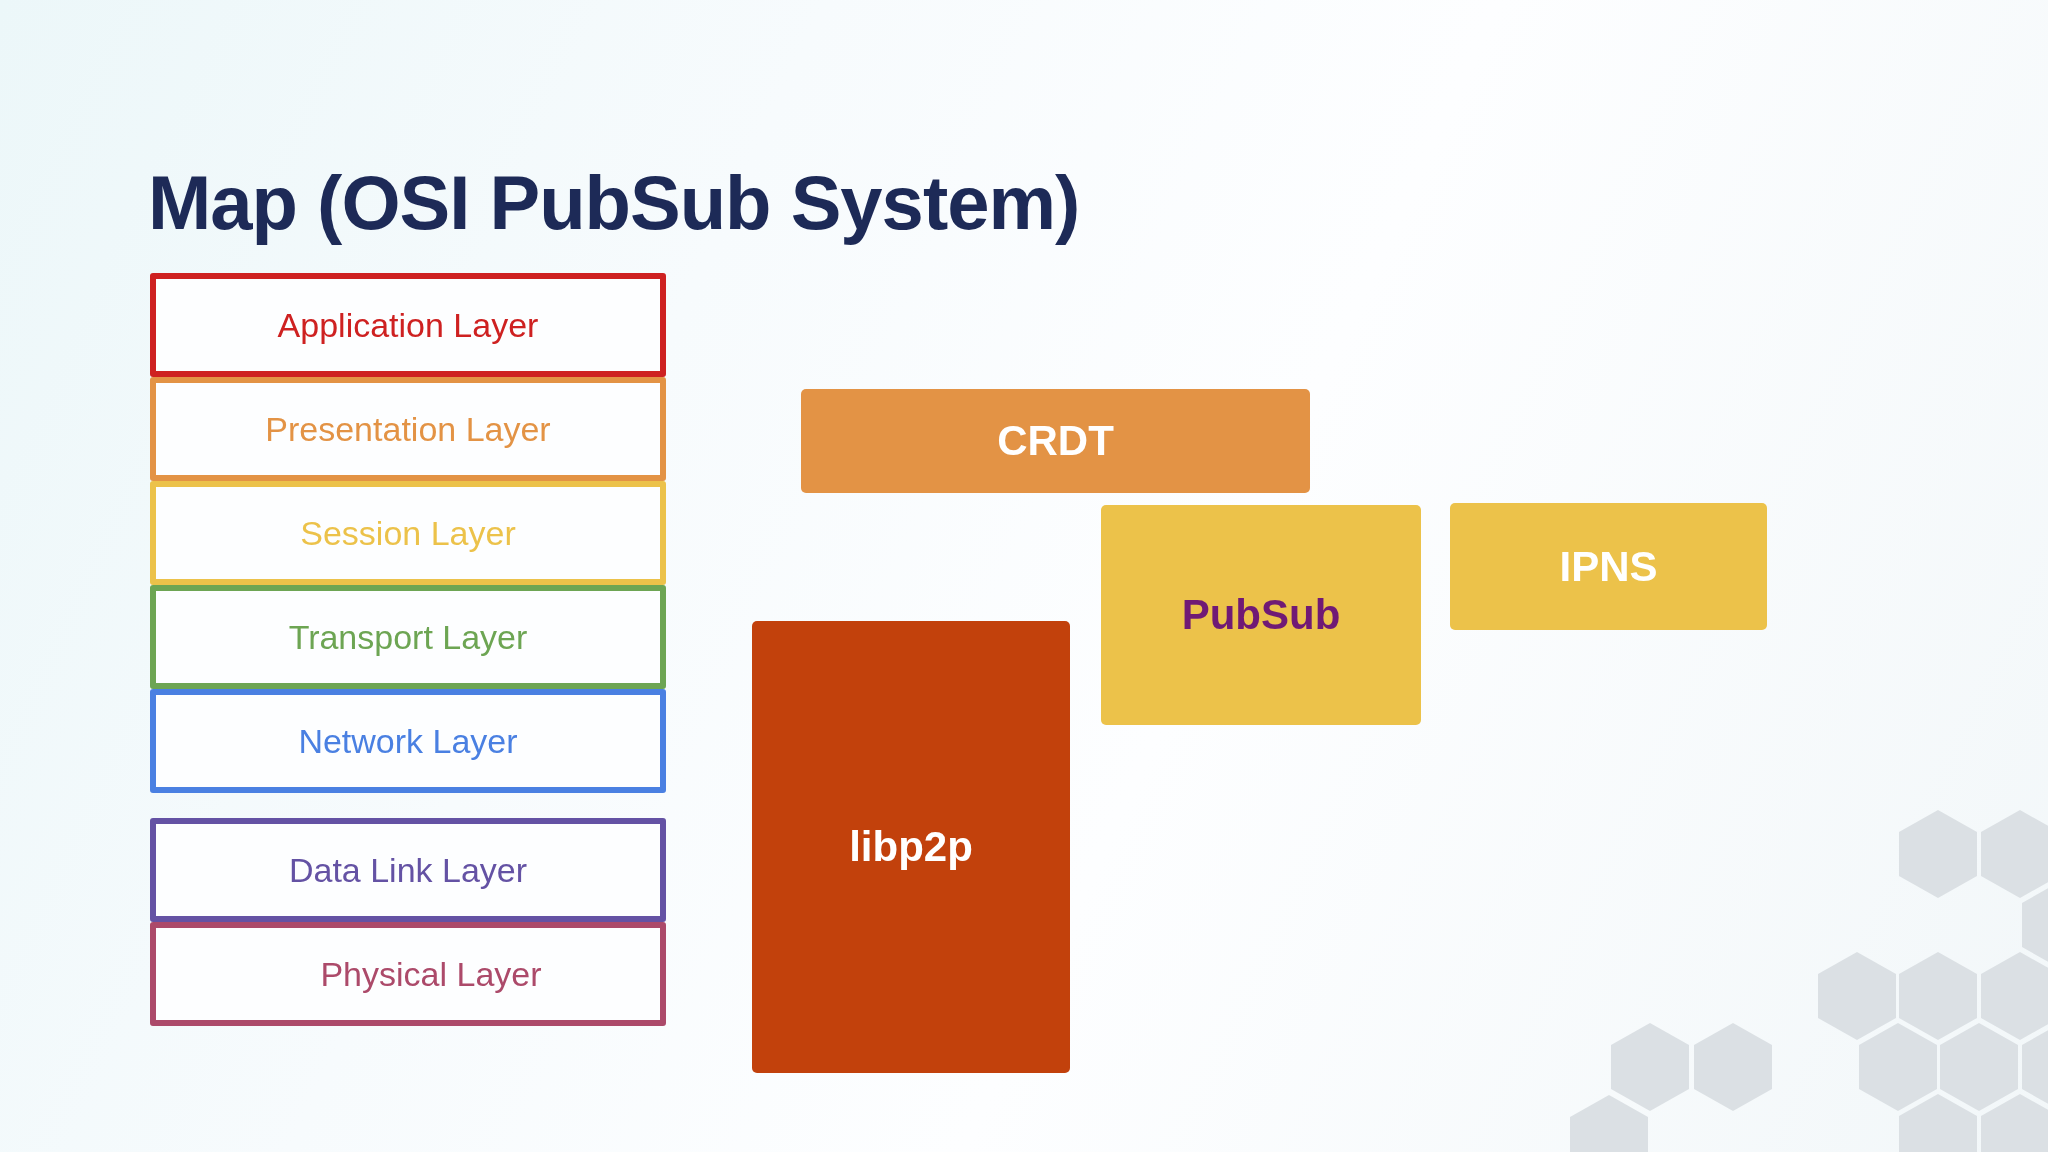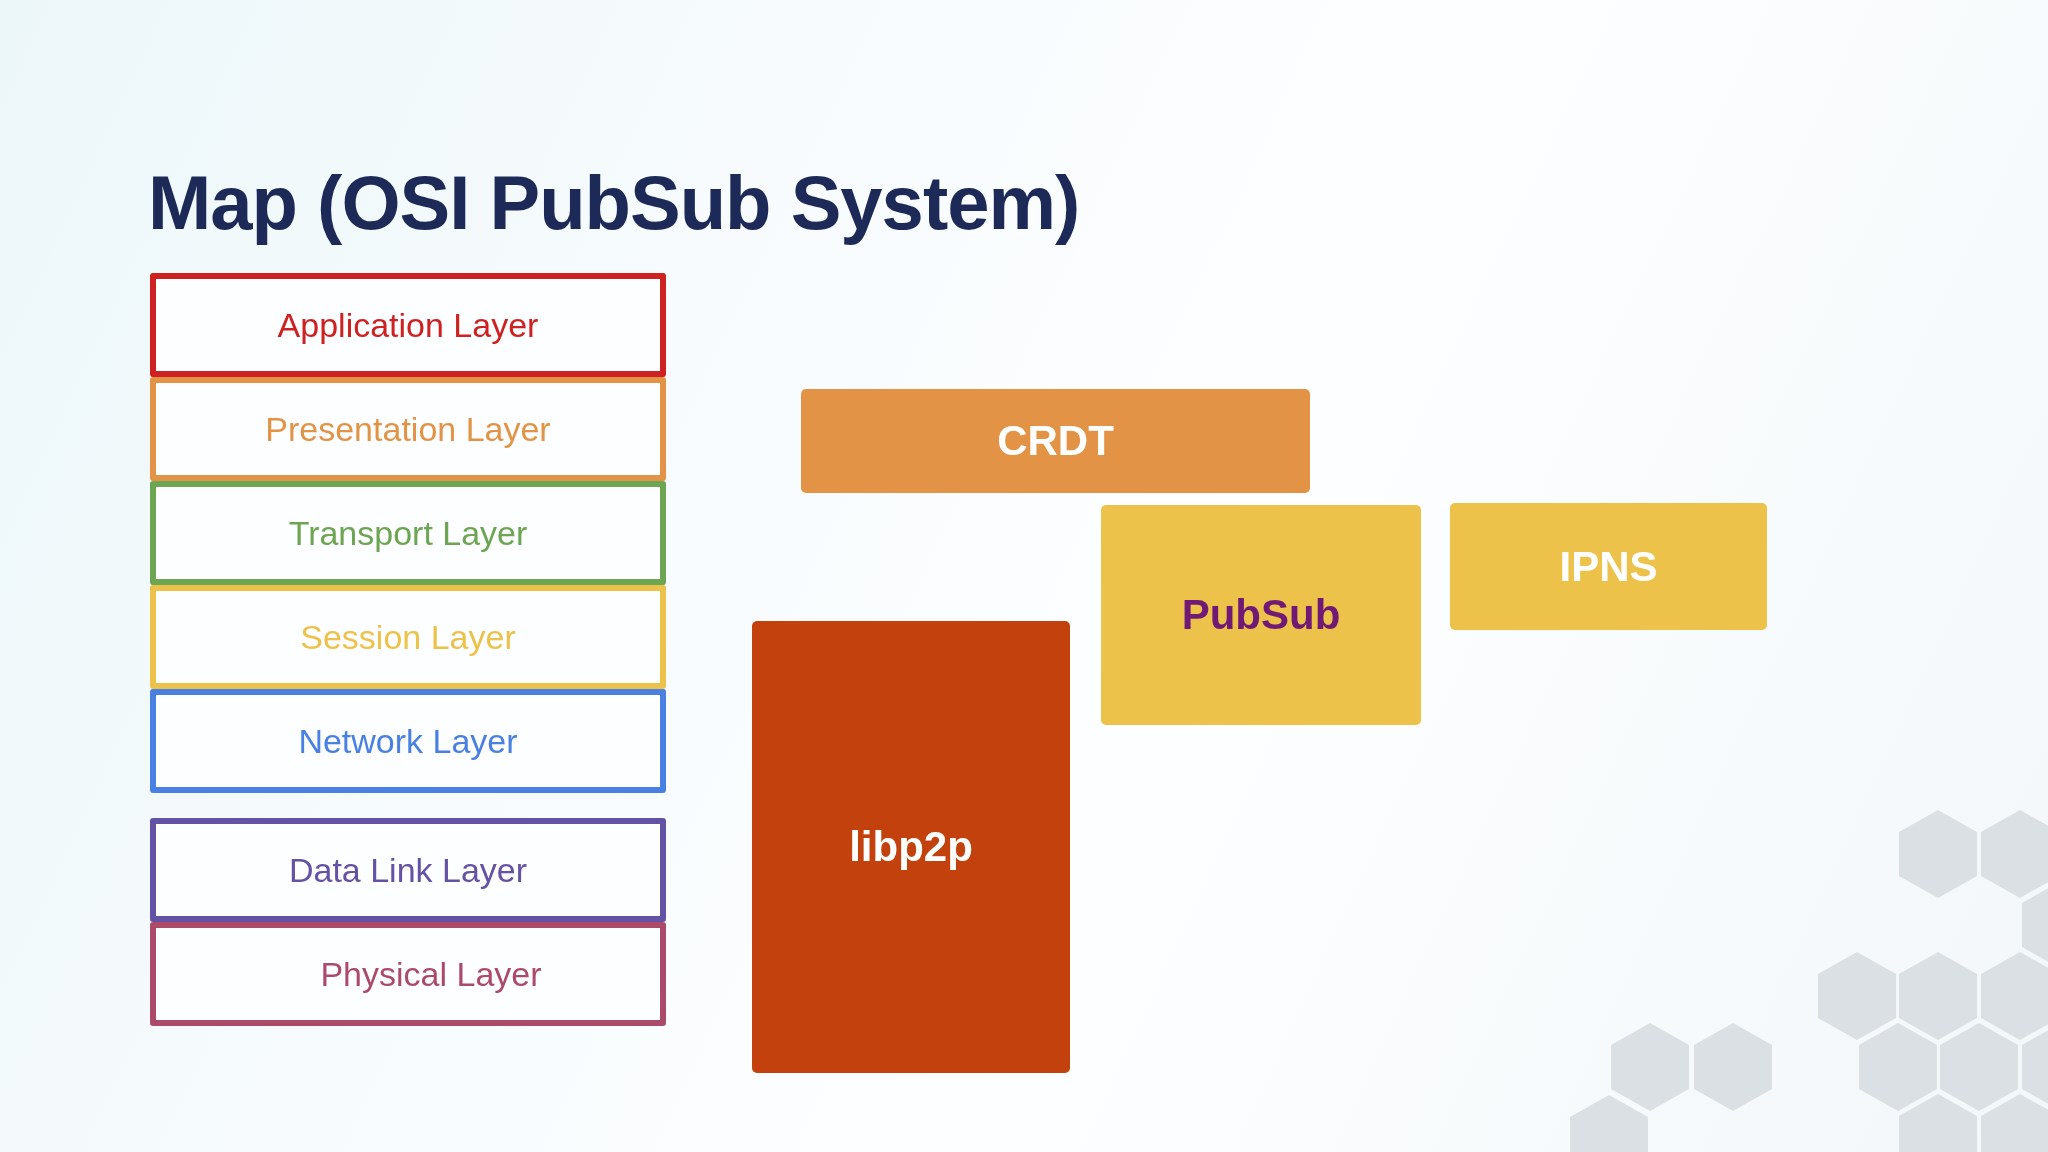--- a/index.html
+++ b/index.html
@@ -73,25 +73,25 @@
 <div class="slide">
   <h1 class="slide-title" style="color: rgb(29, 42, 87);">Map (OSI PubSub System)</h1>
 
   <div class="layer-stack">
       <div class="layer-box" style="border-color: rgb(206, 33, 33);">
         <span style="color: rgb(206, 33, 33);">Application Layer</span>
       </div>
       <div class="layer-box" style="border-color: rgb(227, 147, 69);">
         <span style="color: rgb(227, 147, 69);">Presentation Layer</span>
       </div>
+      <div class="layer-box" style="border-color: rgb(236, 194, 74);">
+        <span style="color: rgb(236, 194, 74);">Session Layer</span>
+      </div>
       <div class="layer-box" style="border-color: rgb(109, 165, 83);">
         <span style="color: rgb(109, 165, 83);">Transport Layer</span>
-      </div>
-      <div class="layer-box" style="border-color: rgb(236, 194, 74);">
-        <span style="color: rgb(236, 194, 74);">Session Layer</span>
       </div>
       <div class="layer-box" style="border-color: rgb(74, 128, 226);">
         <span style="color: rgb(74, 128, 226);">Network Layer</span>
       </div>
       <div class="layer-box" style="border-color: rgb(100, 82, 164); margin-top: 25px;">
         <span style="color: rgb(100, 82, 164);">Data Link Layer</span>
       </div>
       <div class="layer-box" style="border-color: rgb(172, 74, 106); padding-left: 46px;">
         <span style="color: rgb(172, 74, 106);">Physical Layer</span>
       </div>

